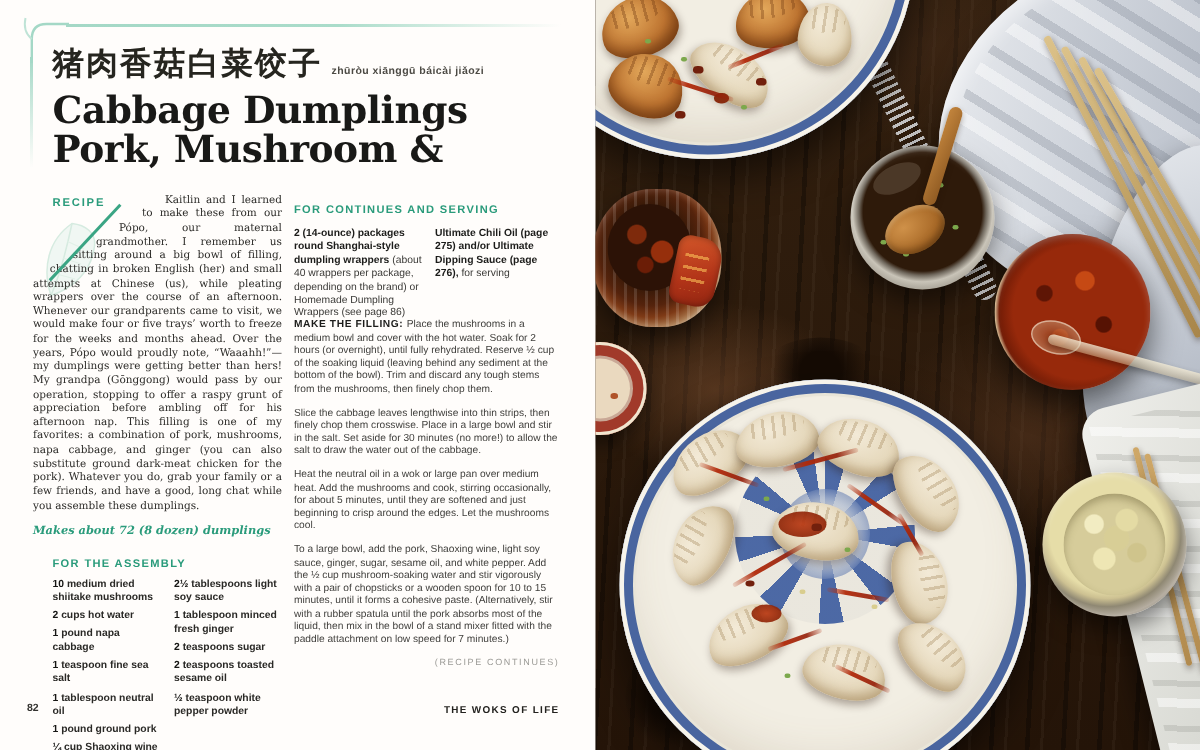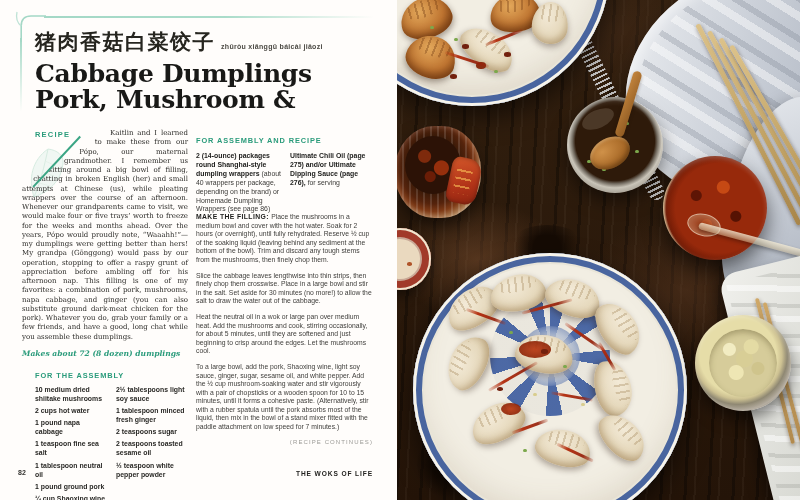--- a/index.html
+++ b/index.html
@@ -130,21 +130,21 @@
             <div class="ing"><b>2½ </b>tablespoons light soy sauce</div>
             <div class="ing"><b>1 </b>tablespoon minced fresh ginger</div>
             <div class="ing"><b>2 </b>teaspoons sugar</div>
             <div class="ing"><b>2 </b>teaspoons toasted sesame oil</div>
             <div class="ing"><b>½ </b>teaspoon white pepper powder</div>
           </div>
       </div>
     </div>
 
     <div class="colM">
-      <span class="eyebrow">FOR ASSEMBLY AND RECIPE</span>
+      <span class="eyebrow">FOR CONTINUES AND SERVING</span>
       <div class="asmcols">
         <div class="asmA">
             <div class="asm"><span class="b">2 (14-ounce) packages round Shanghai-style dumpling wrappers </span>(about 40 wrappers per package, depending on the brand) or Homemade Dumpling Wrappers (see page 86)</div>
           </div>
         <div class="asmB">
             <div class="asm"><span class="b">Ultimate Chili Oil (page 275) and/or Ultimate Dipping Sauce (page 276), </span>for serving</div>
           </div>
       </div>
       <div class="method">
           <p><b class="steplabel">MAKE THE FILLING: </b>Place the mushrooms in a medium bowl and cover with the hot water. Soak for 2 hours (or overnight), until fully rehydrated. Reserve ½ cup of the soaking liquid (leaving behind any sediment at the bottom of the bowl). Trim and discard any tough stems from the mushrooms, then finely chop them.</p>

